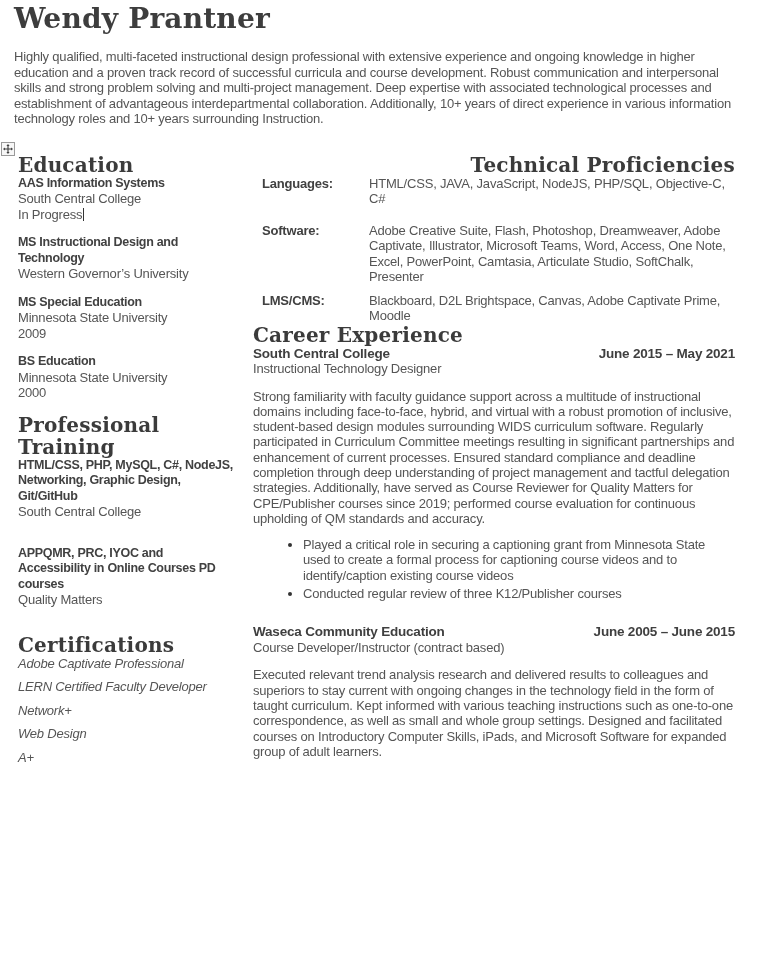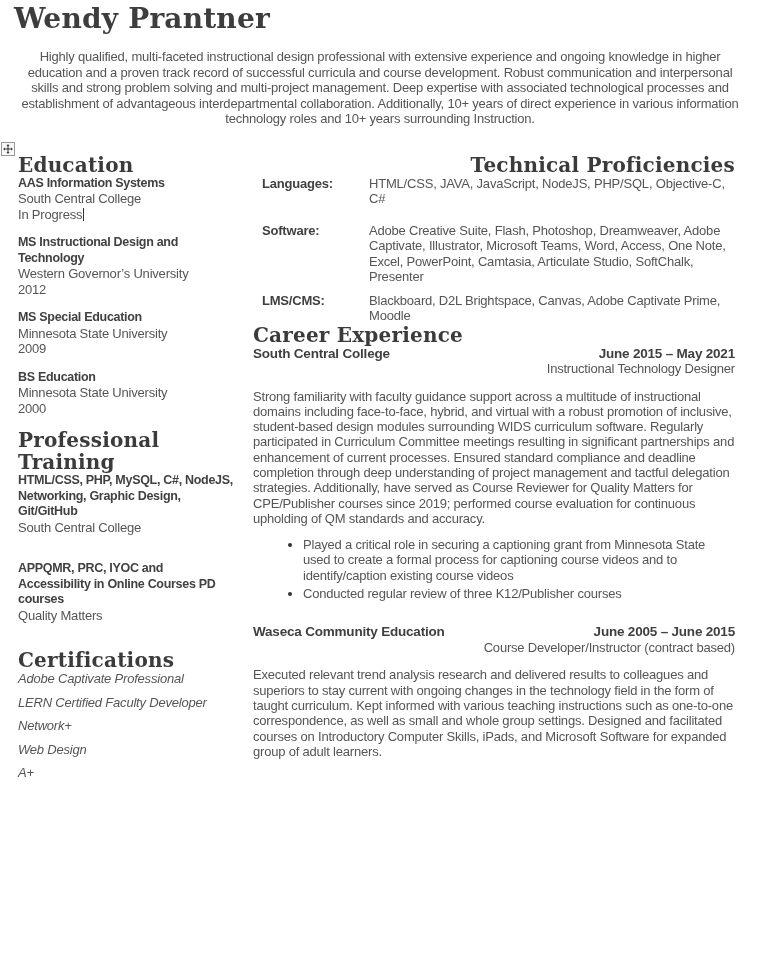--- a/index.html
+++ b/index.html
@@ -9,21 +9,20 @@
     -webkit-font-smoothing:antialiased;
   }
   .page{position:relative;width:768px;height:956px;}
   h1.name{
     font-family:"DejaVu Serif", serif;font-weight:700;font-size:28px;line-height:33px;
     color:#3d3d3d;margin:0;padding:2px 0 0 14px;letter-spacing:.2px;
   }
   .summary{
     margin:14px 22px 0 14px;font-size:13px;line-height:15.5px;color:#555555;
     letter-spacing:-0.2px;
-    text-align:center;
   }
   .move-handle{
     position:absolute;left:1px;top:142px;width:12px;height:12px;
     border:1px solid #9a9a9a;background:#f7f7f7;display:flex;align-items:center;justify-content:center;
     box-sizing:content-box;cursor:move;
   }
   .move-handle svg{display:block;}
   .columns{display:flex;margin-top:27px;padding-left:18px;}
   .col-left{width:220px;flex:none;}
   .col-right{flex:1;padding-left:15px;padding-right:33px;min-width:0;}
@@ -43,21 +42,21 @@
   .caret{display:inline-block;width:1px;height:13px;background:#333333;vertical-align:-2px;margin-left:1px;}
   .cert-item{font-style:italic;font-size:13px;line-height:15.5px;color:#555555;margin-bottom:8px;letter-spacing:-0.2px;}
   .tech-row{display:flex;padding-left:9px;font-size:13px;line-height:15.5px;letter-spacing:-0.2px;}
   .tech-label{width:107px;flex:none;font-weight:700;color:#414141;}
   .tech-value{flex:1;color:#555555;}
   .mb16{margin-bottom:16px;}
   .mb8{margin-bottom:8px;}
   .mb31{margin-bottom:31px;}
   .job-header{display:flex;justify-content:space-between;align-items:baseline;
     font-size:13.5px;line-height:15.5px;font-weight:700;color:#3f3f3f;letter-spacing:-0.2px;}
-  .job-title{font-size:13px;line-height:15.5px;color:#555555;margin-bottom:12px;letter-spacing:-0.2px;text-align:right;}
+  .job-title{font-size:13px;line-height:15.5px;color:#555555;margin-bottom:12px;letter-spacing:-0.2px;}
   .job-desc{font-size:13px;line-height:15.3px;color:#555555;margin:0 0 11px 0;letter-spacing:-0.2px;}
   ul.bullets{margin:0;padding:0 0 0 50px;list-style:disc;color:#333333;}
   ul.bullets li{font-size:13px;line-height:15.3px;margin-bottom:3px;letter-spacing:-0.2px;}
   ul.bullets li span{color:#555555;}
   .job2{margin-top:23px;}
 </style>
 </head>
 <body>
 
 <div class="page">
@@ -80,21 +79,20 @@
 
       <div class="entry">
         <div class="b">AAS Information Systems</div>
         <div class="r">South Central College</div>
         <div class="r"><span>In Progress</span><span class="caret"></span></div>
       </div>
 
       <div class="entry">
         <div class="b">MS Instructional Design and Technology</div>
         <div class="r">Western Governor’s University</div>
-        <div class="r">2012</div>
       </div>
 
       <div class="entry">
         <div class="b">MS Special Education</div>
         <div class="r">Minnesota State University</div>
         <div class="r">2009</div>
       </div>
 
       <div class="entry">
         <div class="b">BS Education</div>

